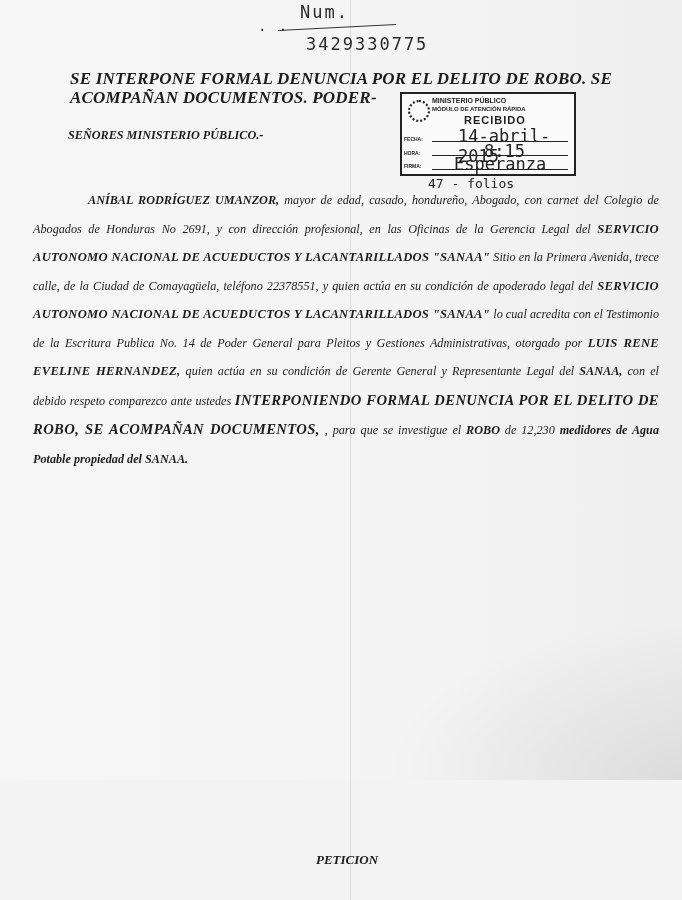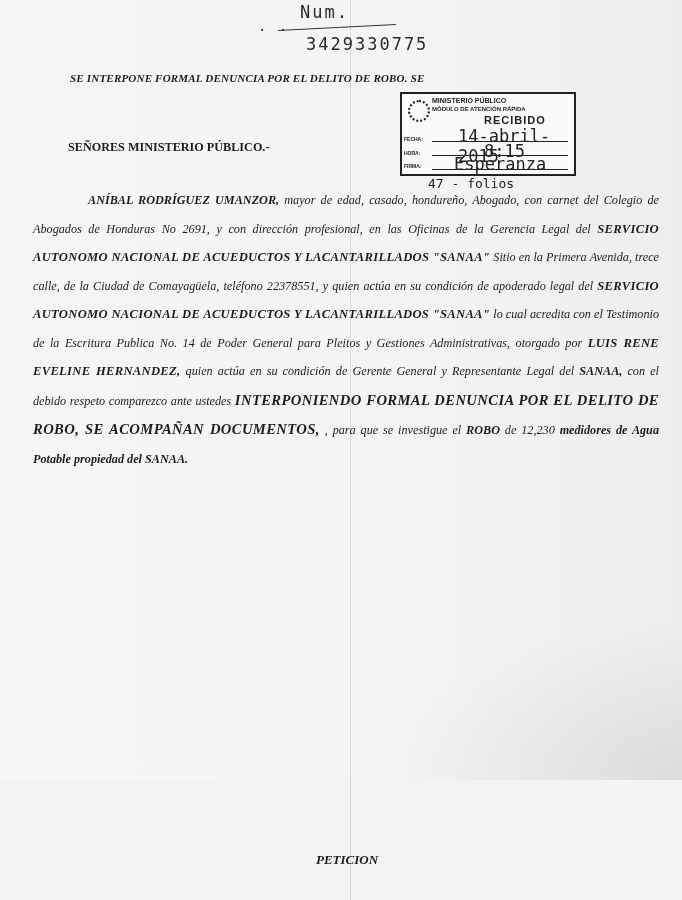--- a/index.html
+++ b/index.html
@@ -26,36 +26,36 @@
     letter-spacing:2px;
   }
   .hw-num { left:300px; top:2px; font-size:17px; }
   .hw-underline { position:absolute; left:278px; top:27px; width:118px; height:1px; background:#333; transform:rotate(-3deg); }
   .hw-dots { left:258px; top:22px; font-size:14px; }
   .hw-phone { left:306px; top:34px; font-size:17px; }
   .hw-obs { left:252px; top:52px; font-size:16px; }
 
   .heading {
     position:absolute; left:70px; top:69px; width:560px;
-    font-weight:bold; font-style:italic; font-size:11px; line-height:19px;
+    font-weight:bold; font-style:italic; font-size:17px; line-height:19px;
     letter-spacing:0.2px;
   }
   .addressee {
-    position:absolute; left:68px; top:140px;
-    font-weight:bold; font-size:12.2px;
+    position:absolute; left:68px; top:128px;
+    font-weight:bold; font-style:italic; font-size:12.2px;
   }
   .stamp {
     position:absolute; left:400px; top:92px; width:172px; height:80px;
     border:2px solid #222; background:#fafafa;
     font-family:"Liberation Sans",sans-serif; font-size:6px; color:#222;
   }
   .stamp .seal { position:absolute; left:6px; top:6px; width:18px; height:18px; border:2px dotted #222; border-radius:50%; }
   .stamp .line1 { position:absolute; left:30px; top:3px; font-weight:bold; font-size:7px; }
   .stamp .line2 { position:absolute; left:30px; top:12px; font-weight:bold; font-size:6px; }
-  .stamp .big { position:absolute; left:62px; top:20px; font-weight:bold; font-size:11px; letter-spacing:1px;margin-left:20px; }
+  .stamp .big { position:absolute; left:62px; top:20px; font-weight:bold; font-size:11px; letter-spacing:1px; }
   .stamp .row { position:absolute; left:2px; font-size:5px; font-weight:bold; }
   .stamp .val { position:absolute; left:50px; font-family:"DejaVu Sans Mono",monospace; font-size:17px; }
   .stamp .rule { position:absolute; left:30px; width:136px; height:1px; background:#222; }
   .folios { position:absolute; left:428px; top:176px; font-family:"DejaVu Sans Mono",monospace; font-size:13px; color:#222; }
 
   .para {
     position:absolute; left:33px; width:626px;
     font-style:italic; font-size:12.2px; line-height:28.5px;
     text-align:justify; text-align-last:auto;
   }
@@ -77,20 +77,21 @@
   <div class="fold"></div>
   <div class="shade-br"></div>
 
   <div class="hand hw-num">Num.</div>
   <div class="hw-underline"></div>
   <div class="hand hw-dots">· ·</div>
   <div class="hand hw-phone">3429330775</div>
 
   <div class="heading">
     <div>SE INTERPONE FORMAL DENUNCIA POR EL DELITO DE ROBO. SE</div>
+    <div>ACOMPAÑAN DOCUMENTOS. PODER-</div>
   </div>
 
   <div class="addressee">SEÑORES MINISTERIO PÚBLICO.-</div>
 
   <div class="stamp">
     <div class="seal"></div>
     <div class="line1">MINISTERIO PÚBLICO</div>
     <div class="line2">MÓDULO DE ATENCIÓN RÁPIDA</div>
     <div class="big">RECIBIDO</div>
     <div class="row" style="top:42px">FECHA:</div>

